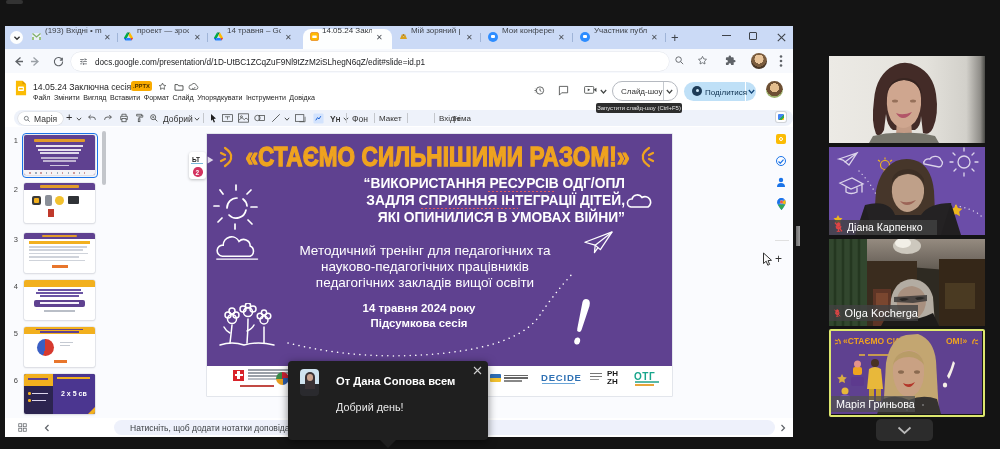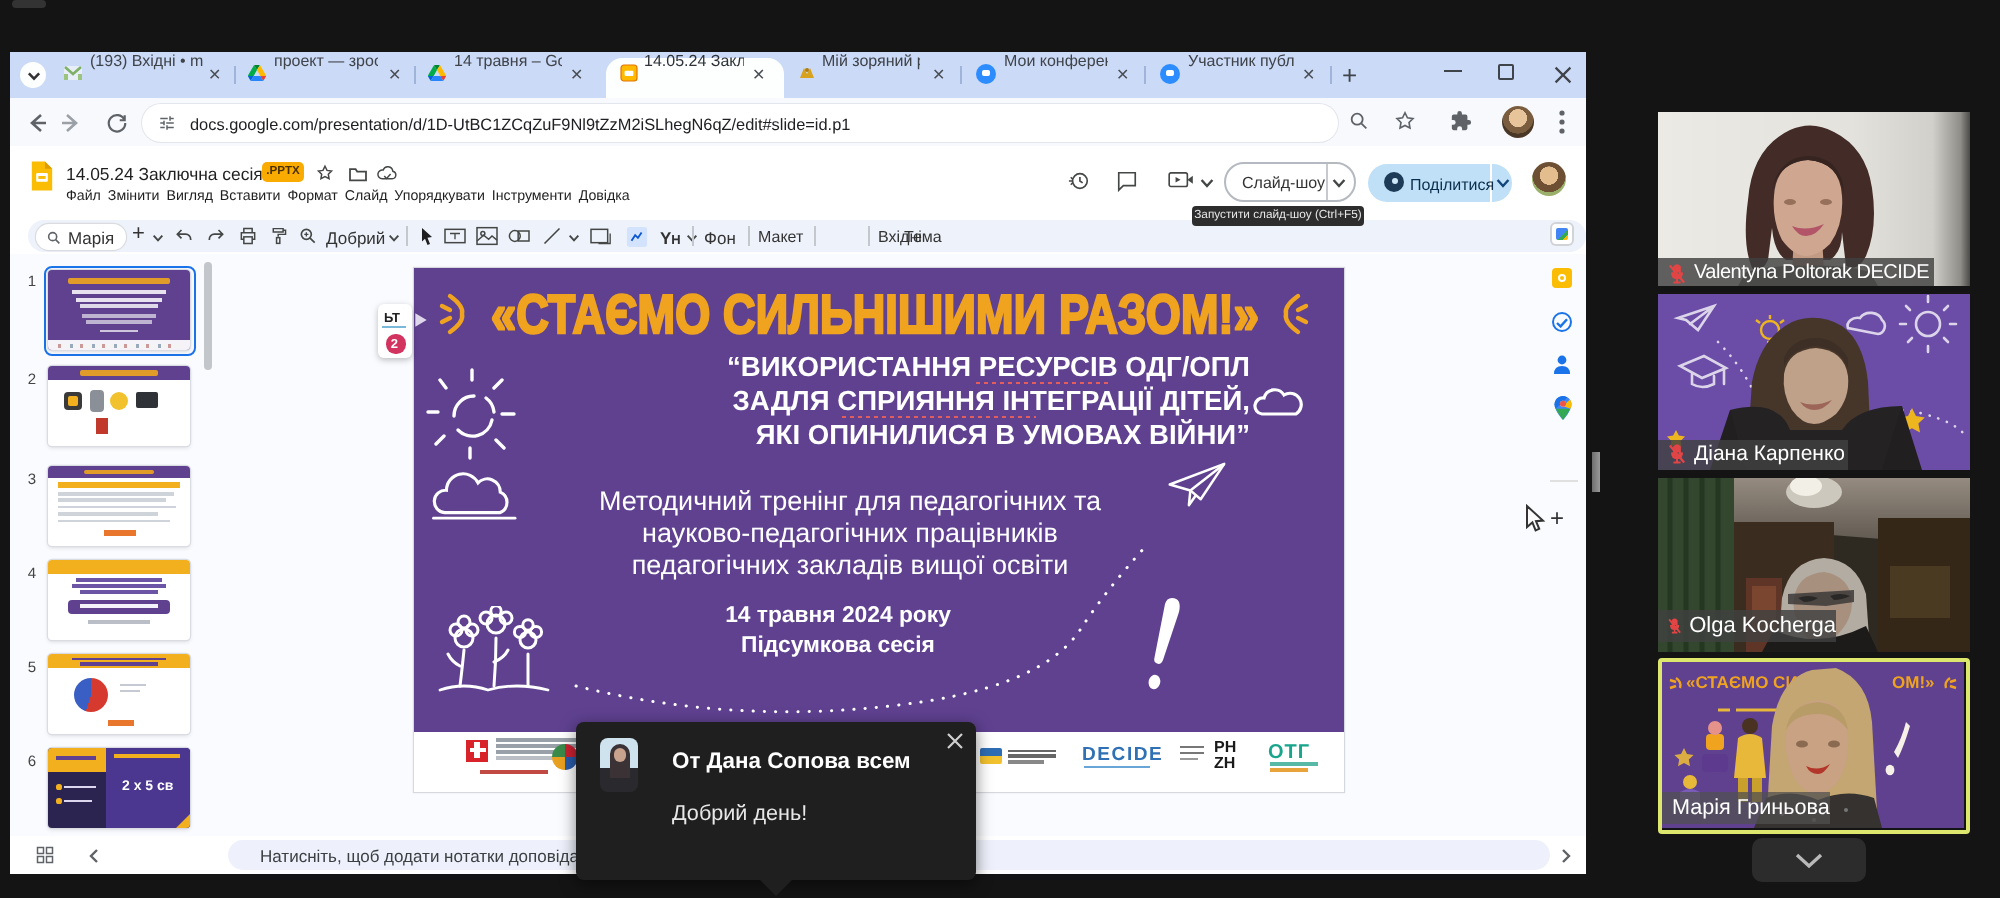--- a/index.html
+++ b/index.html
@@ -548,27 +548,20 @@
         <rect width="156" height="87" fill="url(#wall1)"></rect>
         <path d="M47 78 Q42 66 45 44 Q47 18 66 9 Q77 4 88 10 Q104 18 107 38 Q110 58 104 72 Q100 80 94 77 L92 60 Q92 70 86 74 L64 74 Q58 70 57 58 L55 74 Q51 82 47 78 Z" fill="#432b27"></path>
         <path d="M68 62 L82 62 L83 80 L67 80 Z" fill="#c39b85"></path>
         <path d="M58 42 Q59 25 75 24 Q91 25 92 42 Q93 56 86 66 Q80 72 74 72 Q68 72 62 64 Q57 54 58 42 Z" fill="#cfa68f"></path>
         <path d="M57 40 Q60 25 75 24 Q90 25 93 41 Q93 32 87 26 Q79 20 69 23 Q59 27 57 40 Z" fill="#362420"></path>
         <path d="M67 57 Q74 60 83 56 Q79 62 74 62 Q70 62 67 57 Z" fill="#b25568"></path>
         <ellipse cx="66" cy="45" rx="3" ry="1.5" fill="#96705a"></ellipse>
         <ellipse cx="84" cy="45" rx="3" ry="1.5" fill="#96705a"></ellipse>
         <path d="M40 87 L44 80 Q60 76 75 77 Q91 76 106 80 L110 87 Z" fill="#77766c"></path>
       </svg>
-      <div class="vlabel" style="top:73px;width:138px;height:15px;">
-        <svg style="margin:0 4px 0 5px" width="9" height="10" viewBox="0 0 12 14">
-            <path d="M4 2 Q6 0 8 2 L8 7 Q6 9 4 7 Z M2.5 6 Q2.5 10 6 10 Q9.5 10 9.5 6 M6 10 L6 13 M3.5 13 L8.5 13" stroke="#e24545" stroke-width="1.4" fill="#e24545"></path>
-            <path d="M1 1 L11 13" stroke="#e24545" stroke-width="1.6"></path>
-          </svg>
-        <span style="font-size:10px;letter-spacing:-0.25px;">Valentyna Poltorak DECIDE</span>
-      </div>
     </div>
 
     <div class="vtile" style="top:147px;height:88px;">
       <svg width="156" height="88" viewBox="0 0 156 88">
         <rect width="156" height="88" fill="#6b4da8"></rect>
         <g fill="none" stroke="#e9e4f2" stroke-width="1.3" stroke-linecap="round" opacity="0.9">
           <path d="M10 12 L28 6 L20 18 L14 13 Z M28 6 L16 15"></path>
           <path d="M95 17 A5 4 0 0 1 101 12 A6 5 0 0 1 112 13 A4 4 0 0 1 110 20 Z"></path>
           <path d="M11 36 L23 31 L34 37 L22 42 Z M17 40 L17 45 Q22 48 28 45 L28 41 M33 38 L33 45"></path>
           <circle cx="135" cy="15" r="6"></circle>
@@ -584,21 +577,21 @@
           <circle cx="56" cy="18" r="4.5"></circle>
           <path d="M54.5 24 L57.5 24 M55 26.5 L57 26.5 M56 10.5 L56 12.5 M49 13 L51 14.5 M63 13 L61 14.5"></path>
         </g>
         <path d="M44 88 L47 44 Q51 22 67 14 Q80 9 92 16 Q103 24 105 44 L107 88 Z" fill="#46362a"></path>
         <path d="M63 40 Q65 28 79 27 Q93 28 95 41 Q96 52 89 60 Q83 65 78 65 Q72 65 67 58 Q62 50 63 40 Z" fill="#bfa089"></path>
         <path d="M63 36 Q67 27 79 26 Q91 27 95 37 L95 32 Q89 22 79 22 Q67 22 63 32 Z" fill="#3d2f25"></path>
         <path d="M71 54 Q78 57 87 53 Q83 58 78 58 Q74 58 71 54 Z" fill="#9c6557"></path>
         <path d="M26 88 L36 58 Q55 64 64 70 L92 70 Q104 60 122 56 L132 88 Z" fill="#211f20"></path>
         <path d="M36 58 Q60 52 66 68 L92 68 Q100 56 122 56 L112 88 L44 88 Z" fill="#242223"></path>
       </svg>
-      <div class="vlabel" style="top:73px;width:95px;height:14.5px;">
+      <div class="vlabel" style="top:73px;width:108px;height:14.5px;">
         <svg style="margin:0 4px 0 5px" width="9" height="10" viewBox="0 0 12 14">
             <path d="M4 2 Q6 0 8 2 L8 7 Q6 9 4 7 Z M2.5 6 Q2.5 10 6 10 Q9.5 10 9.5 6 M6 10 L6 13 M3.5 13 L8.5 13" stroke="#e24545" stroke-width="1.4" fill="#e24545"></path>
             <path d="M1 1 L11 13" stroke="#e24545" stroke-width="1.6"></path>
           </svg>
         <span style="font-size:10.5px;">Діана Карпенко</span>
       </div>
     </div>
 
     <div class="vtile" style="top:239px;height:87px;">
       <svg width="156" height="87" viewBox="0 0 156 87">

